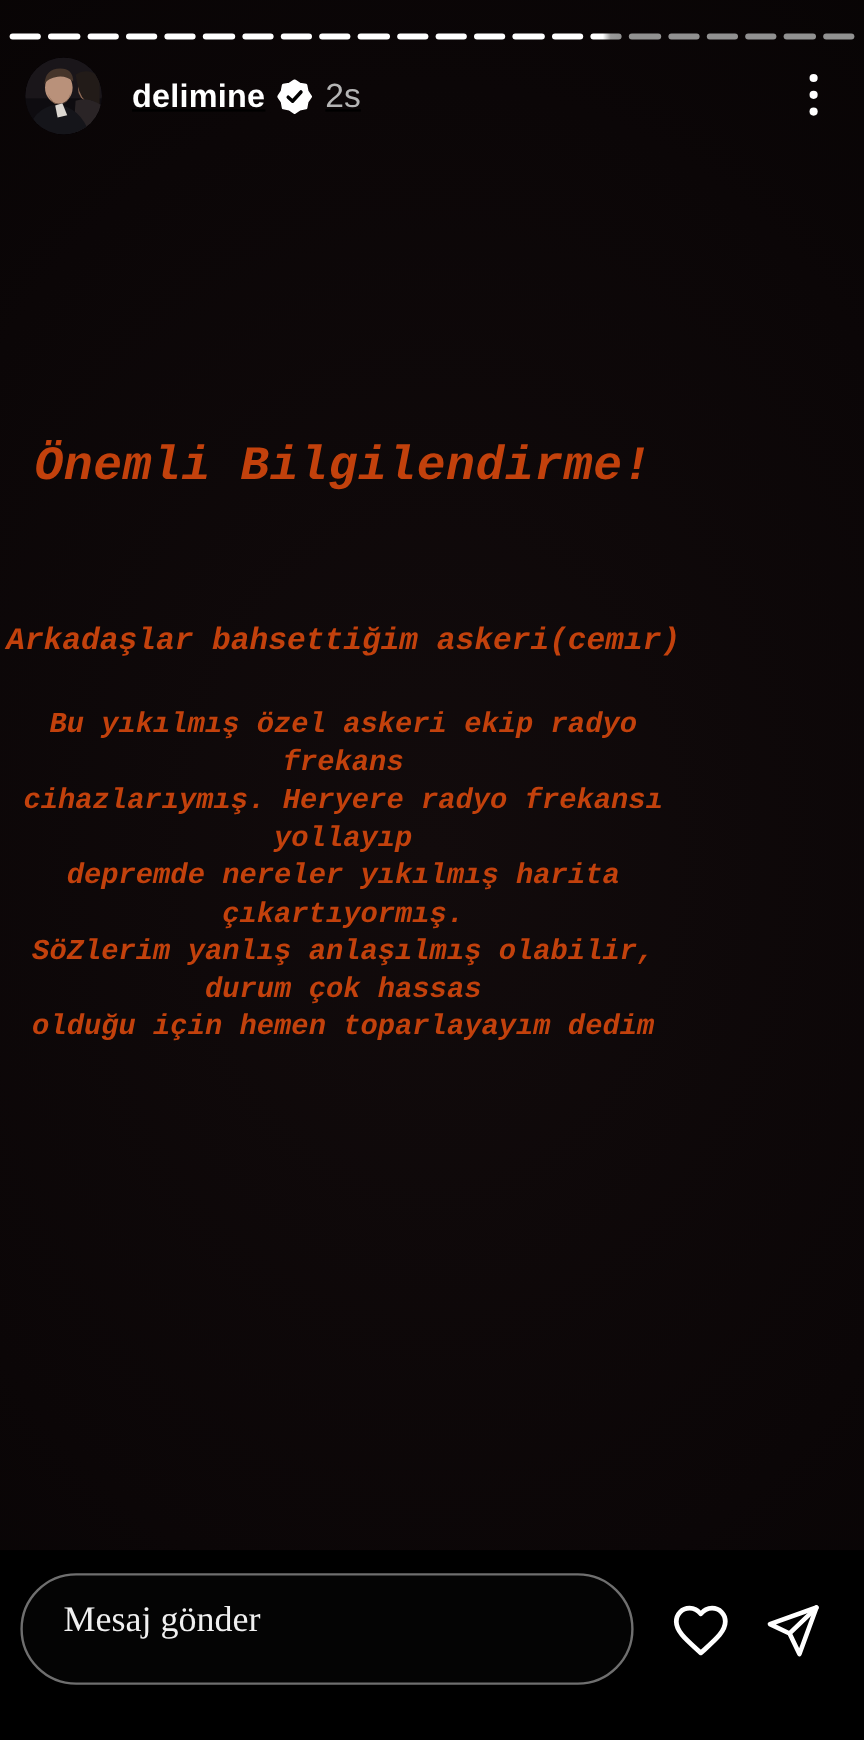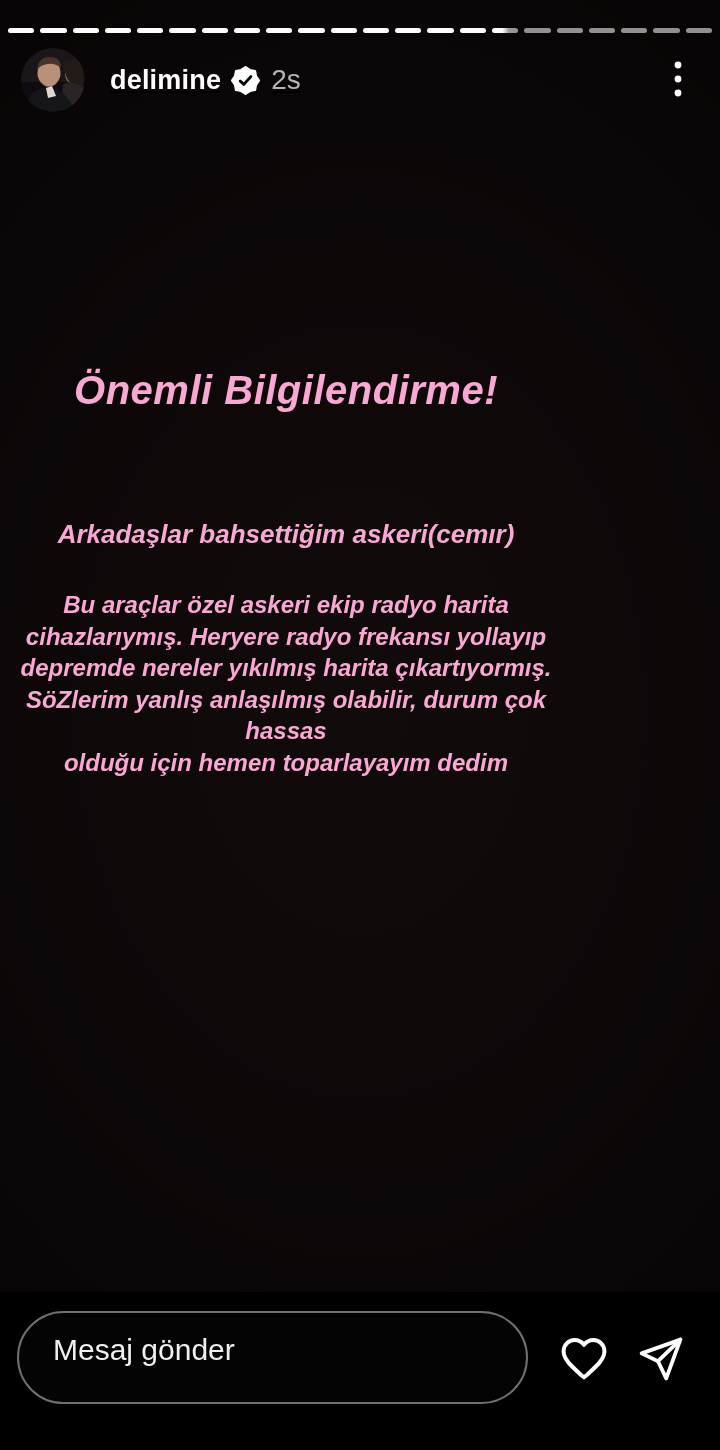--- a/index.html
+++ b/index.html
@@ -21,33 +21,33 @@
           padding:0 30px 0 21px;box-sizing:border-box;text-decoration:underline;}
   .avatar{width:64px;height:64px;border-radius:50%;overflow:hidden;flex:0 0 auto;background:#0e0c10;}
   .avatar svg{display:block;}
   .username{margin-left:25px;color:#ffffff;font-size:27px;font-weight:700;letter-spacing:.2px;}
   .badge{margin-left:10px;width:29px;height:29px;flex:0 0 auto;display:flex;}
   .timestamp{margin-left:11px;color:#b5b5b5;font-size:28px;font-weight:400;}
   .menu-btn{margin-left:auto;width:24px;height:44px;display:flex;align-items:center;justify-content:center;
             background:none;border:none;padding:0;cursor:pointer;}
 
   
-  .story-text{position:absolute;left:0;width:572px;text-align:center;color:#f9a8d4;
-              font-family:Liberation Sans, sans-serif;font-weight:700;font-style:italic;}
+  .story-text{position:absolute;left:0;width:572px;text-align:center;color:#c2410c;
+              font-family:Liberation Mono, monospace;font-weight:700;font-style:italic;}
   .story-title{top:366px;font-size:40px;line-height:48px;letter-spacing:.5px;}
   .story-subtitle{top:518px;font-size:26px;line-height:32px;}
   .story-body{top:589px;font-size:24px;line-height:31.5px;white-space:pre-line;}
 
   
   .composer{position:absolute;left:0;top:1292px;width:720px;height:158px;background:#000;}
   .reply-pill{position:absolute;left:17px;top:19px;width:511px;height:93px;border:2px solid #6f6f6f;
               border-radius:48px;box-sizing:border-box;background:rgba(255,255,255,0.015);
               display:flex;align-items:center;}
   .reply-input{flex:1;margin:0 28px 16px 32px;background:transparent;border:none;outline:none;
-               color:#f5f5f5;font-size:30px;font-family:Liberation Sans, sans-serif;}
+               color:#f5f5f5;font-size:30px;font-family:Liberation Serif, serif;}
   .reply-input::placeholder{color:#f0f0f0;opacity:1;}
   .icon-btn{position:absolute;background:none;border:none;padding:0;cursor:pointer;
             display:flex;align-items:center;justify-content:center;}
   .heart-btn{left:557px;top:39px;width:54px;height:54px;}
   .share-btn{left:634px;top:40px;width:54px;height:54px;}
 </style>
 </head>
 <body>
 
 <div class="screen">
@@ -113,21 +113,21 @@
       <svg width="12" height="44" viewBox="0 0 12 44">
         <circle cx="6" cy="7" r="3.4" fill="#ffffff"></circle>
         <circle cx="6" cy="21" r="3.4" fill="#ffffff"></circle>
         <circle cx="6" cy="35" r="3.4" fill="#ffffff"></circle>
       </svg>
     </button>
   </div>
 
   <div class="story-text story-title">Önemli Bilgilendirme!</div>
   <div class="story-text story-subtitle">Arkadaşlar bahsettiğim askeri(cemır)</div>
-  <div class="story-text story-body">Bu araçlar özel askeri ekip radyo harita
+  <div class="story-text story-body">Bu yıkılmış özel askeri ekip radyo frekans
 cihazlarıymış. Heryere radyo frekansı yollayıp
 depremde nereler yıkılmış harita çıkartıyormış.
 SöZlerim yanlış anlaşılmış olabilir, durum çok hassas
 olduğu için hemen toparlayayım dedim</div>
 
   <div class="composer">
     <div class="reply-pill">
       <input class="reply-input" type="text" placeholder="Mesaj gönder" style="">
     </div>
     <button class="icon-btn heart-btn">

